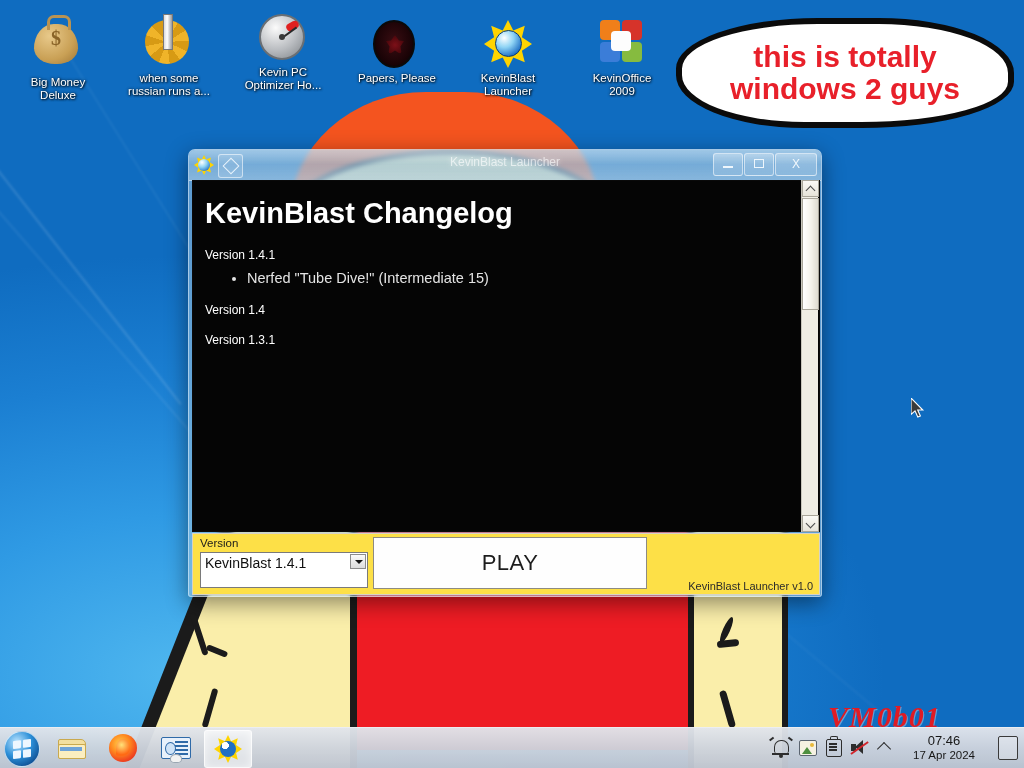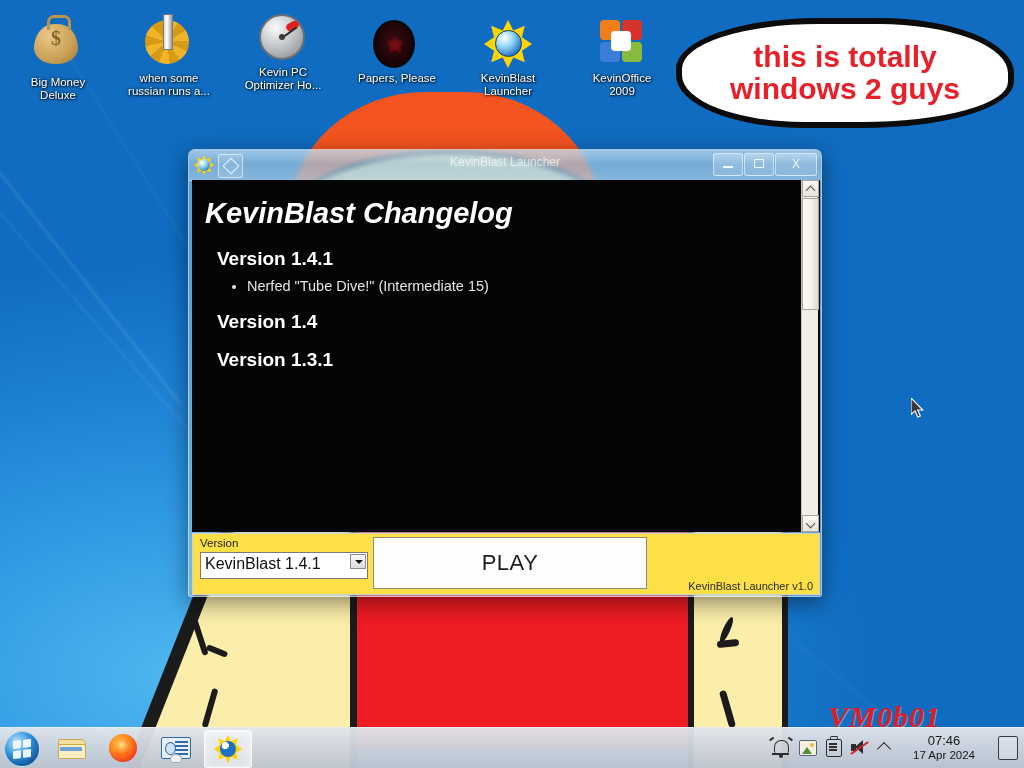--- a/index.html
+++ b/index.html
@@ -193,22 +193,22 @@
   .wbtn .min-bar{position:absolute;left:9px;top:12px;width:10px;height:2px;background:#eef6fc;}
   .wbtn .max-sq{position:absolute;left:9px;top:5px;width:10px;height:9px;
     border:1.6px solid #eef6fc;box-sizing:border-box;}
 
   #content{
     position:absolute;left:3px;top:30px;width:628px;height:352px;
     background:#050505;overflow:hidden;
     border:1px solid #0a0a0a;box-sizing:border-box;
   }
   #doc{padding:8px 16px 0 12px;color:#efefef;}
-  #doc h1{font-size:29px;margin:8px 0 18px 0;font-weight:bold;color:#fff;font-style:italic;}
-  #doc h2{font-size:19px;margin:16px 0 8px 12px;font-weight:bold;color:#fff;}
+  #doc h1{font-size:29px;margin:8px 0 18px 0;font-weight:bold;color:#fff;}
+  #doc h2{font-size:12px;margin:16px 0 8px 0;font-weight:normal;color:#fff;}
   #doc ul{margin:0 0 4px 0;padding-left:42px;}
   #doc li{font-size:14.5px;line-height:17px;color:#e4e4e4;list-style:disc;}
 
   
   #vscroll{
     position:absolute;right:3px;top:30px;width:17px;height:352px;
     background:#f1efe6;border-left:1px solid #c8c6bc;box-sizing:border-box;
   }
   .sb-btn{
     width:17px;height:17px;box-sizing:border-box;
@@ -227,23 +227,23 @@
     border:1px solid #a9a69a;
   }
   #sb-track{position:absolute;left:0;top:130px;right:0;bottom:17px;background:#efedE4;}
 
   #bottombar{
     position:absolute;left:3px;top:383px;width:628px;height:62px;
     background:#fde047;border:1px solid #d6d3c7;box-sizing:border-box;
   }
   #ver-label{position:absolute;left:7px;top:3px;font-size:11.5px;color:#1a1a1a;}
   #ver-select{
-    position:absolute;left:7px;top:18px;width:168px;height:27px;box-sizing:border-box;
+    position:absolute;left:7px;top:18px;width:168px;height:36px;box-sizing:border-box;
     background:#ffffff;border:1px solid #7a7a7a;
-    font-size:16px;color:#101010;
+    font-size:14px;color:#101010;
   }
   #ver-select .val{position:absolute;left:4px;top:2px;}
   #ver-select .arrow{
     position:absolute;right:1px;top:1px;width:16px;height:15px;
     background:linear-gradient(180deg,#fafafa,#dcdcdc);border:1px solid #8c8c8c;box-sizing:border-box;
   }
   #ver-select .arrow:after{content:"";position:absolute;left:4px;top:5px;
     border-left:4px solid transparent;border-right:4px solid transparent;border-top:4px solid #151515;}
   #play-btn{
     position:absolute;left:180px;top:3px;width:274px;height:52px;box-sizing:border-box;

